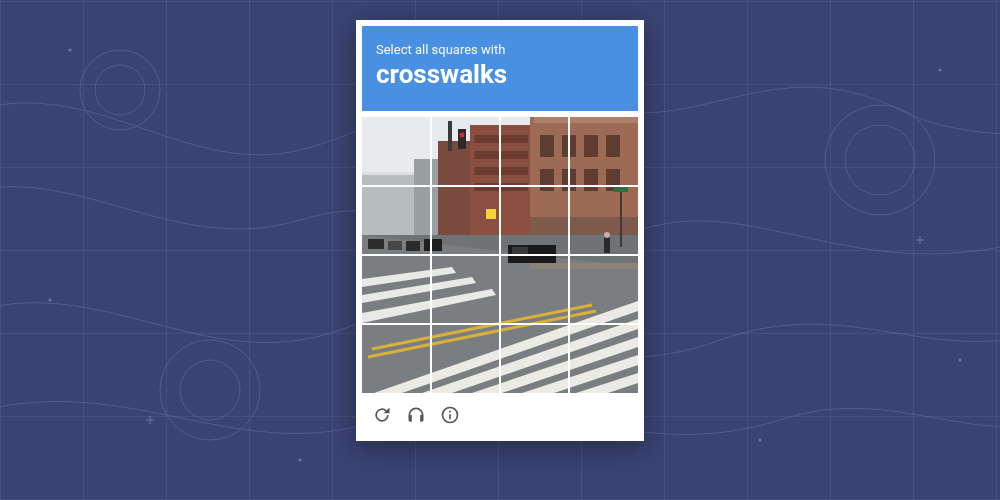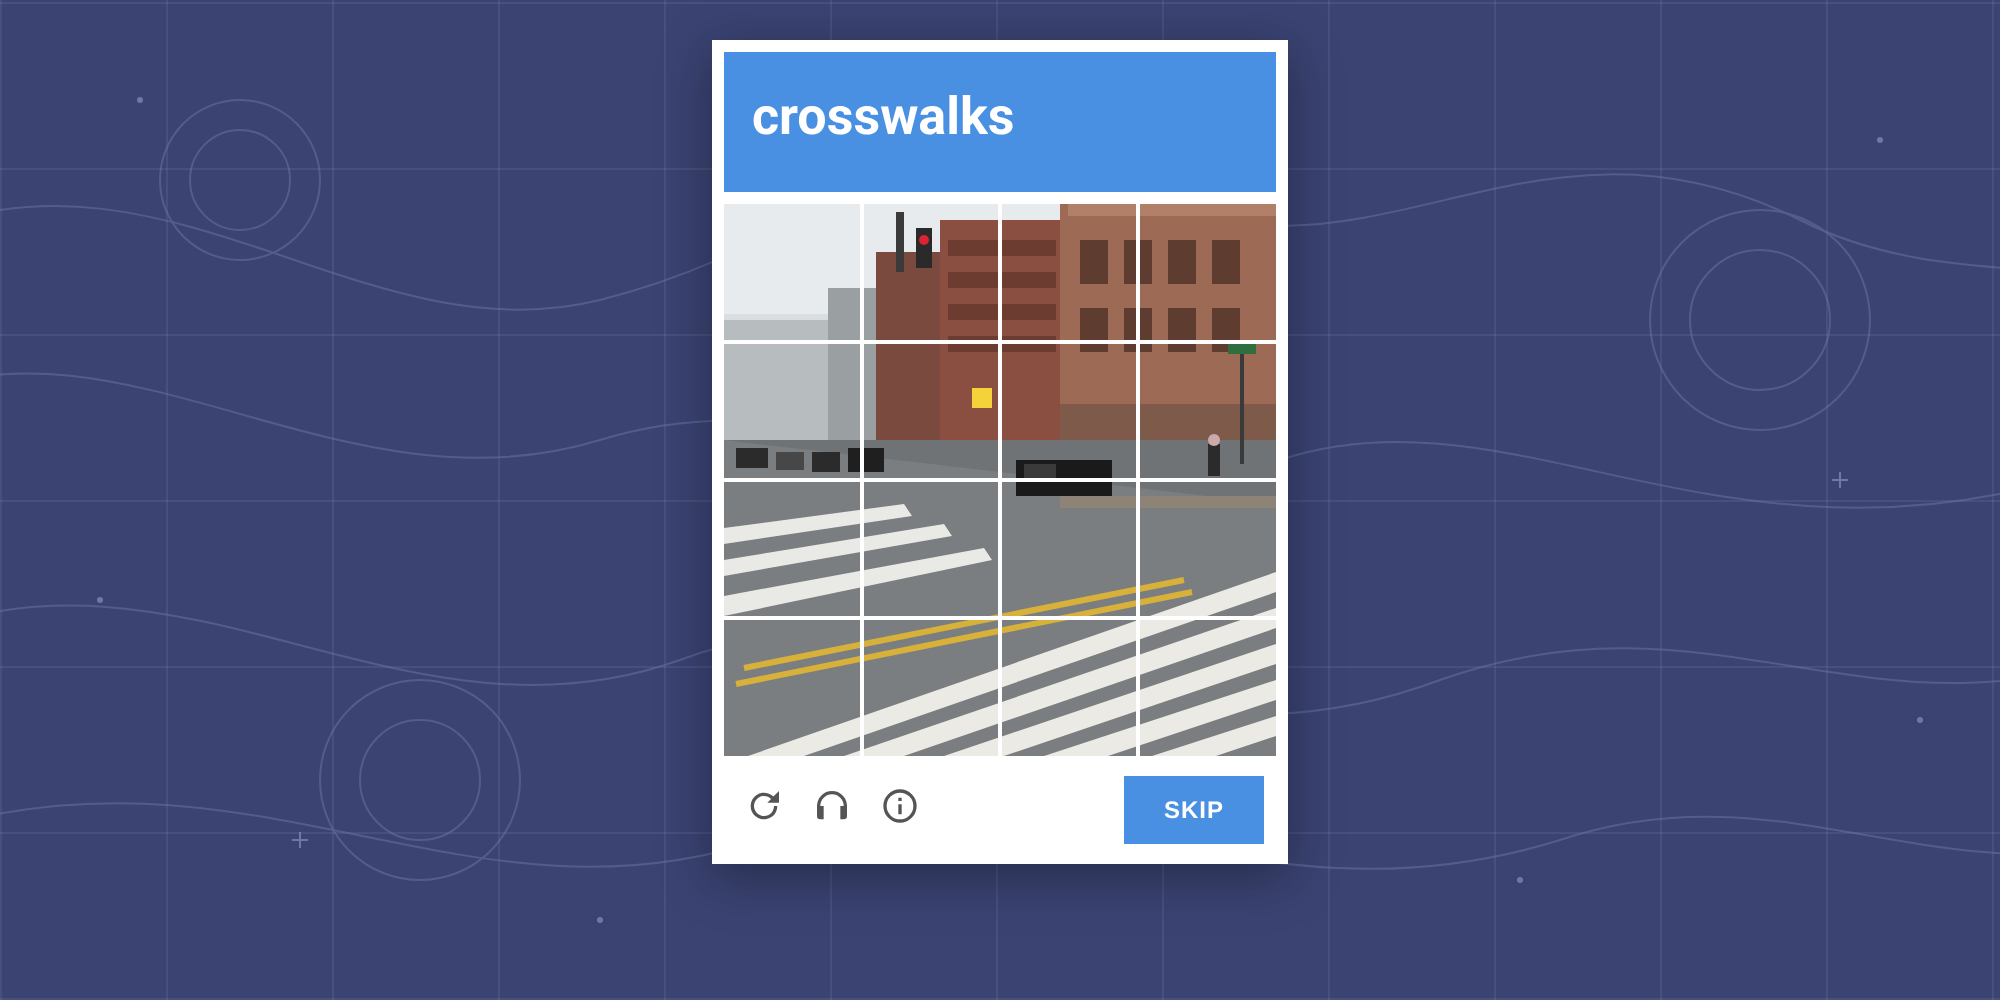--- a/index.html
+++ b/index.html
@@ -98,20 +98,21 @@
         <circle cx="50" cy="300" r="1.5"></circle>
         <circle cx="960" cy="360" r="1.5"></circle>
       <path d="M 150 420 l -4 0 m 4 -4 l 0 8 m 4 -4 l -4 0" stroke="#a5aed4"></path>
       <path d="M 920 240 l -4 0 m 4 -4 l 0 8 m 4 -4 l -4 0" stroke="#a5aed4"></path>
     </g>
   </svg>
 </div>
 
 <div class="captcha">
   <div class="header">
+    <div class="line1">Select all squares with</div>
     <div class="line2">crosswalks</div>
   </div>
 
   <div class="grid">
     <div class="scene">
       <svg viewBox="0 0 276 276" width="276" height="276" preserveAspectRatio="none">
 
         <rect x="0" y="0" width="276" height="110" fill="#d9dee2"></rect>
         <rect x="0" y="0" width="276" height="55" fill="#e7ebee"></rect>
 
@@ -230,15 +231,14 @@
         </span>
       </div>
       <div class="iconbtn">
         <span>
           <svg viewBox="0 0 24 24">
               <path d="M12 2a10 10 0 1 0 0 20 10 10 0 0 0 0-20zm0 18a8 8 0 1 1 0-16 8 8 0 0 1 0 16zm-1-11h2V7h-2v2zm0 8h2v-6h-2v6z"></path>
             </svg>
         </span>
       </div>
     </div>
-    <button class="skip">SKIP</button>
   </div>
 </div>
 
 </body></html>

